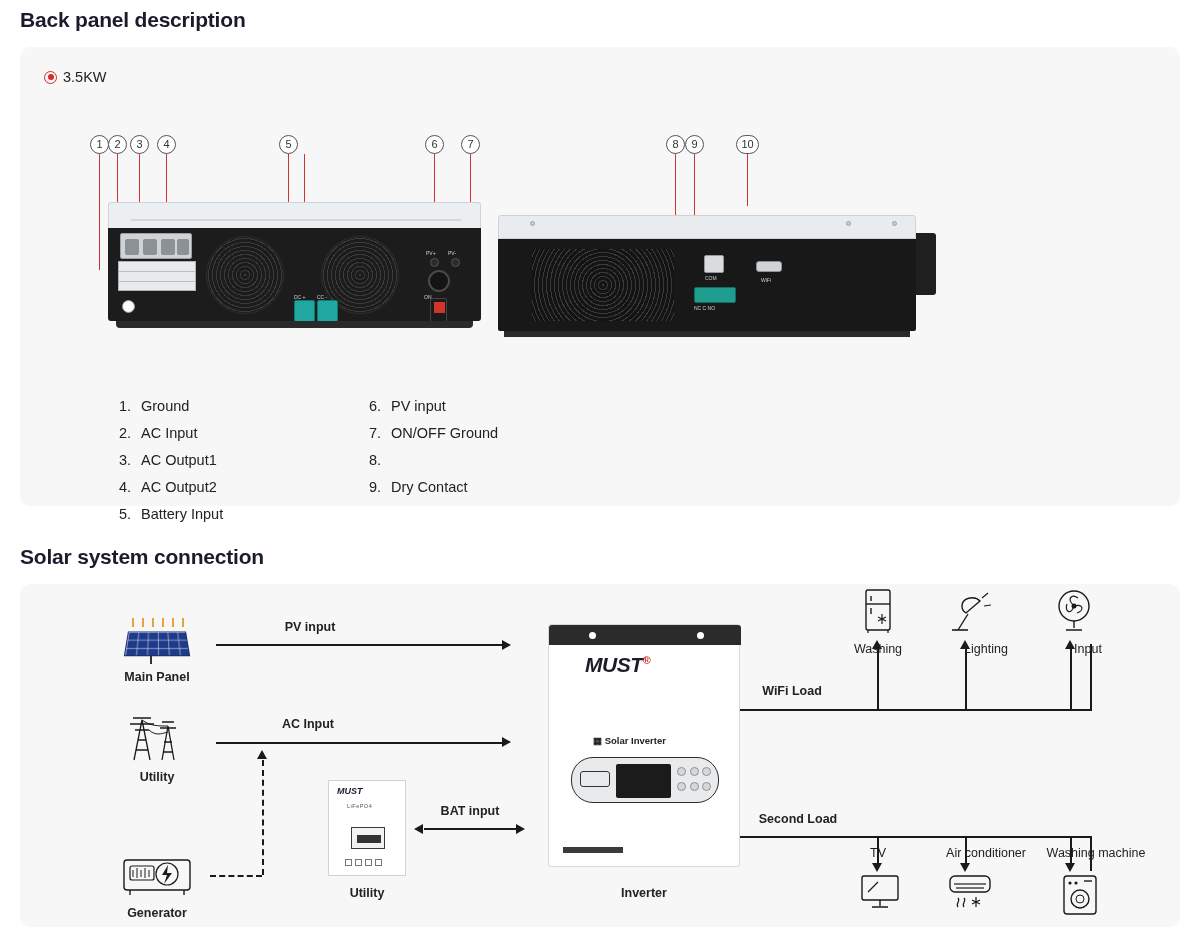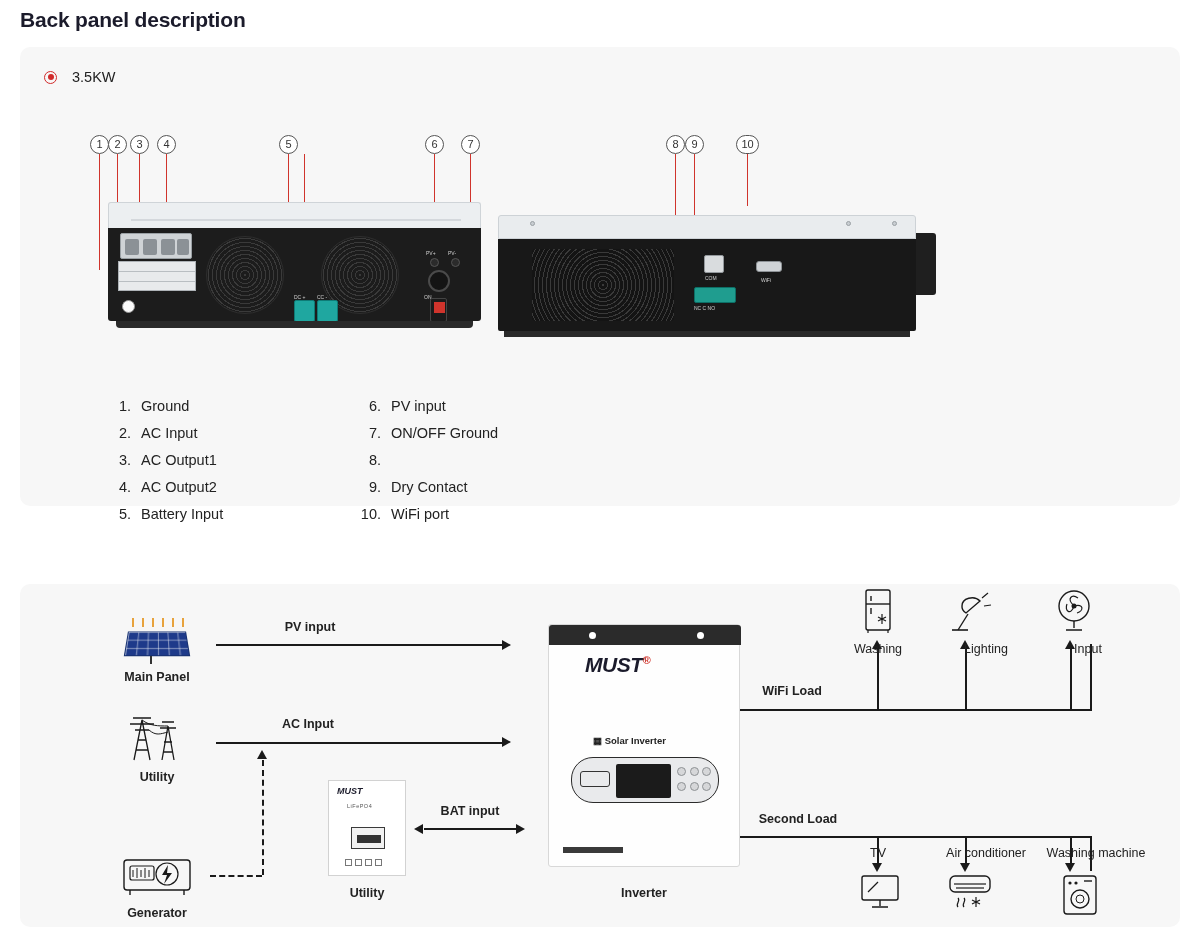--- a/index.html
+++ b/index.html
@@ -26,21 +26,21 @@
     background: #f7f7f7;
     border-radius: 10px;
   }
 
   
   #sec1-title { position: absolute; left: 20px; top: 8px; }
   #panel1 { position: absolute; left: 20px; top: 47px; width: 1160px; height: 459px; }
 
   .radio-row {
     position: absolute; left: 24px; top: 22px;
-    display: flex; align-items: center; gap: 15px;
+    display: flex; align-items: center; gap: 6px;
   }
   .radio-dot {
     width: 13px; height: 13px; border-radius: 50%;
     border: 1.5px solid #d12b2b; position: relative;
   }
   .radio-dot::after {
     content: ""; position: absolute; left: 50%; top: 50%;
     transform: translate(-50%,-50%);
     width: 6px; height: 6px; border-radius: 50%; background: #d12b2b;
   }
@@ -426,28 +426,25 @@
             <span class="num">7.</span>
             <span>ON/OFF Ground</span>
           </li>
         <li>
             <span class="num">8.</span>
           </li>
         <li>
             <span class="num">9.</span>
             <span>Dry Contact</span>
           </li>
-        <li>
-            <span class="num">10.</span>
-            <span>WiFi port</span>
-          </li>
       </ol>
     </div>
   </div>
 
+  <h2 class="section-title" id="sec2-title">Solar system connection</h2>
 
   <div class="panel" id="panel2">
 
     <div class="sp">
       <span class="ray" style="left:12px;"></span>
         <span class="ray" style="left:22px;"></span>
       <span class="ray" style="left:32px;"></span>
         <span class="ray" style="left:42px;"></span>
       <span class="ray" style="left:52px;"></span>
         <span class="ray" style="left:62px;"></span>

